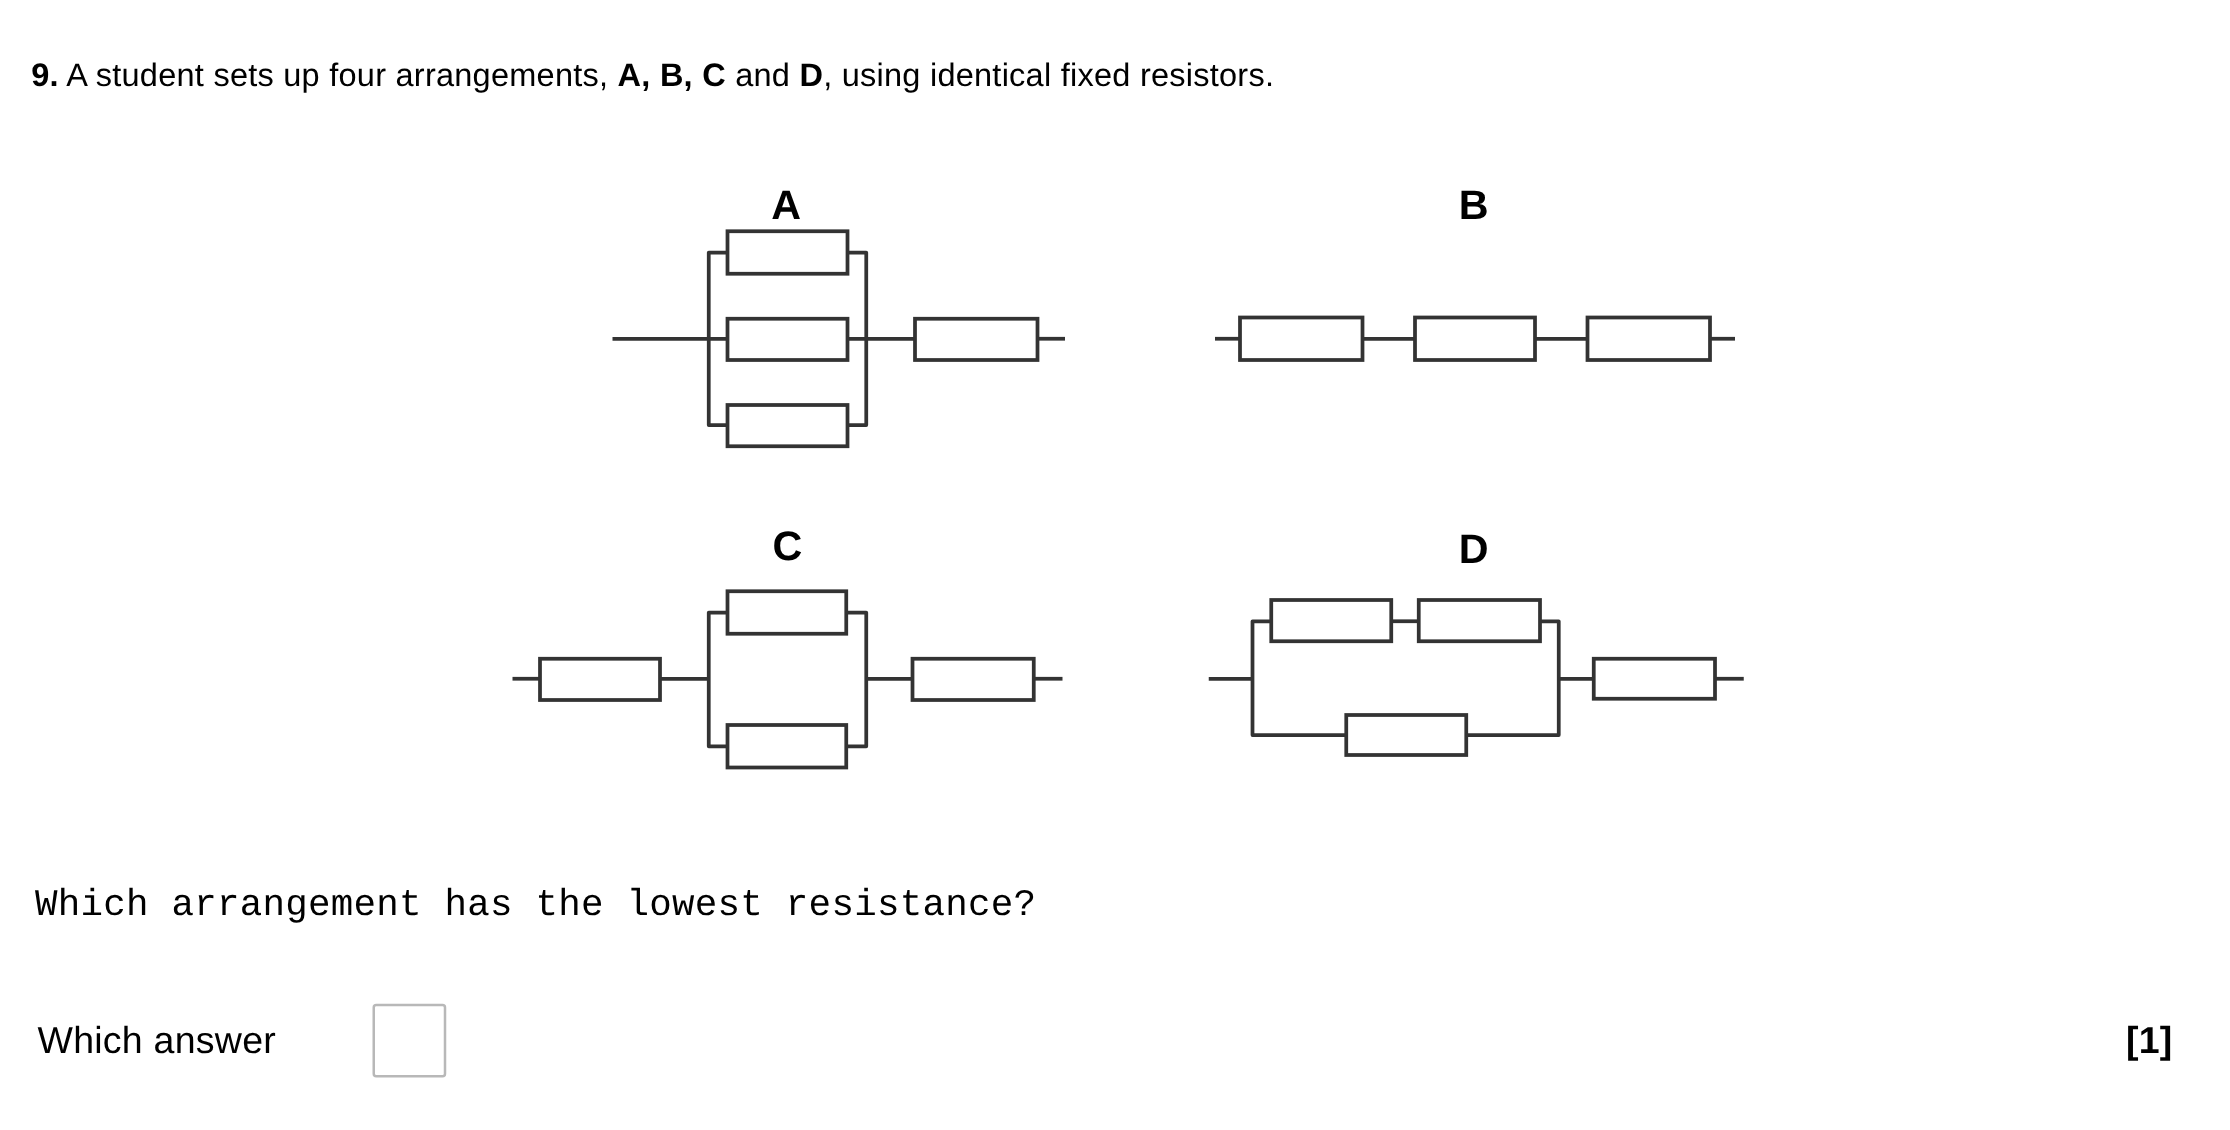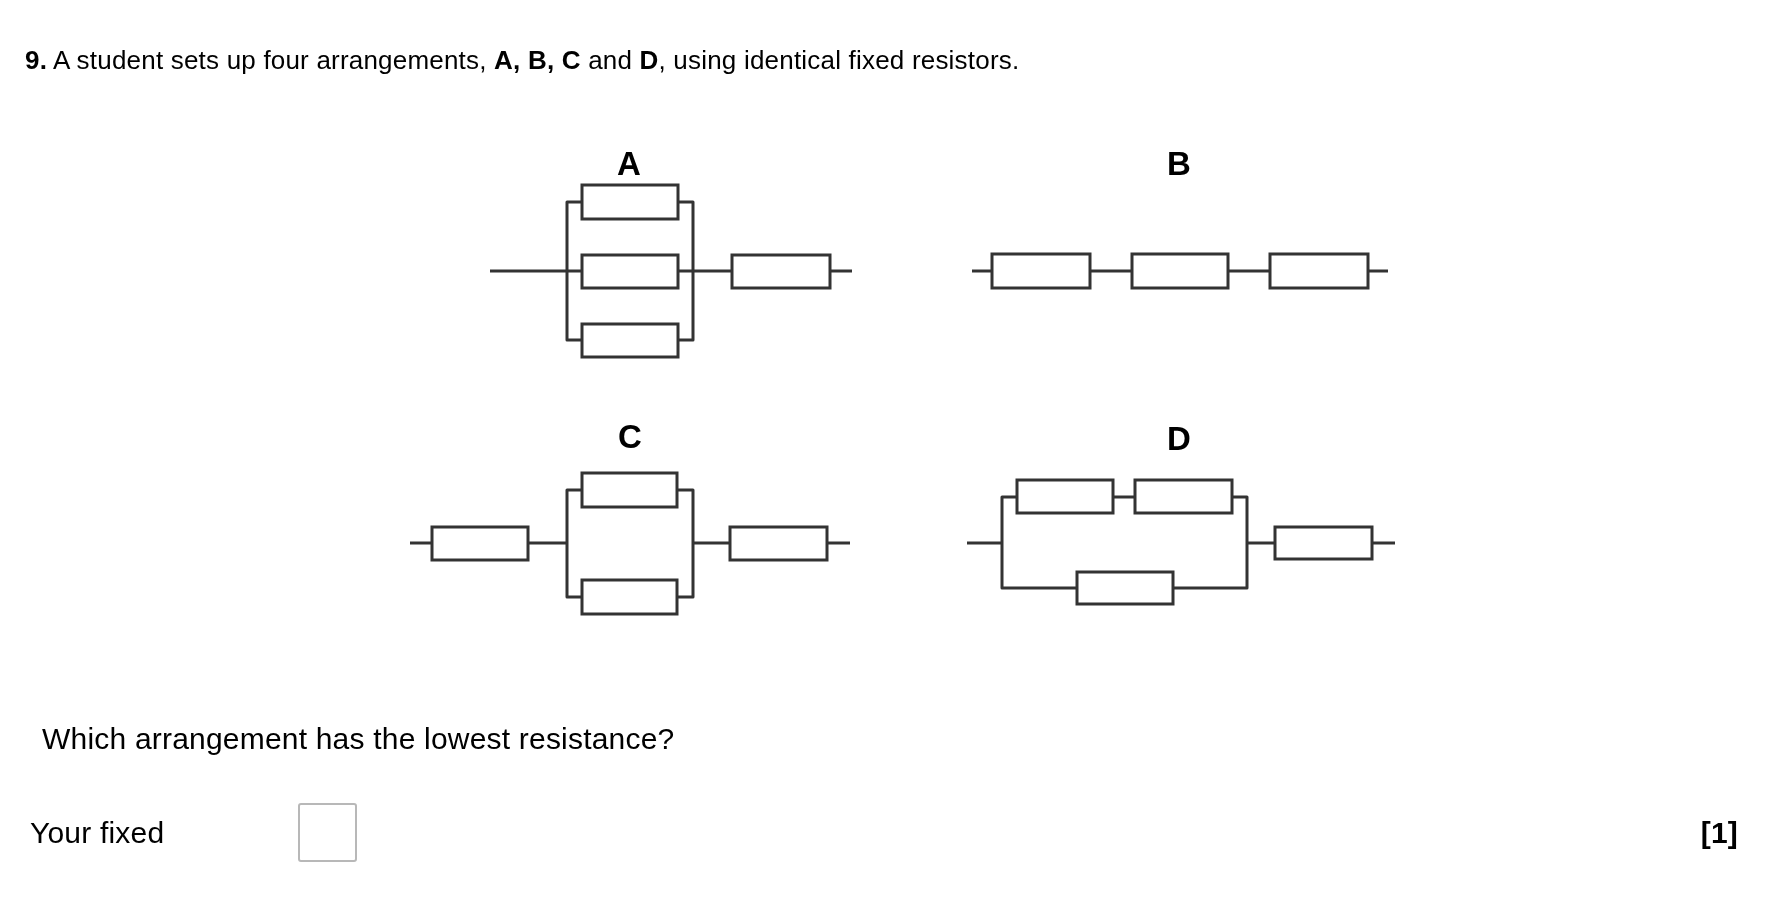--- a/index.html
+++ b/index.html
@@ -92,17 +92,17 @@
     <rect class="res" x="1077" y="572" width="96" height="32"></rect>
     <rect class="res" x="1275" y="527" width="97" height="32"></rect>
   </g>
 </svg>
 
 <div class="abs circuit-label" style="left:629px;top:147px;">A</div>
 <div class="abs circuit-label" style="left:1179px;top:147px;">B</div>
 <div class="abs circuit-label" style="left:630px;top:420px;">C</div>
 <div class="abs circuit-label" style="left:1179px;top:422px;">D</div>
 
-<p class="abs prompt" style="margin:14px;">Which arrangement has the lowest resistance?</p>
+<p class="abs prompt" style="margin:0;font-family:Liberation Mono, monospace;">Which arrangement has the lowest resistance?</p>
 
-<span class="abs answer-label">Your fixed</span>
+<span class="abs answer-label">Which answer</span>
 <input class="abs answer-box" type="text" maxlength="1" value="" style="">
 <span class="abs marks">[1]</span>
 
 </body></html>

